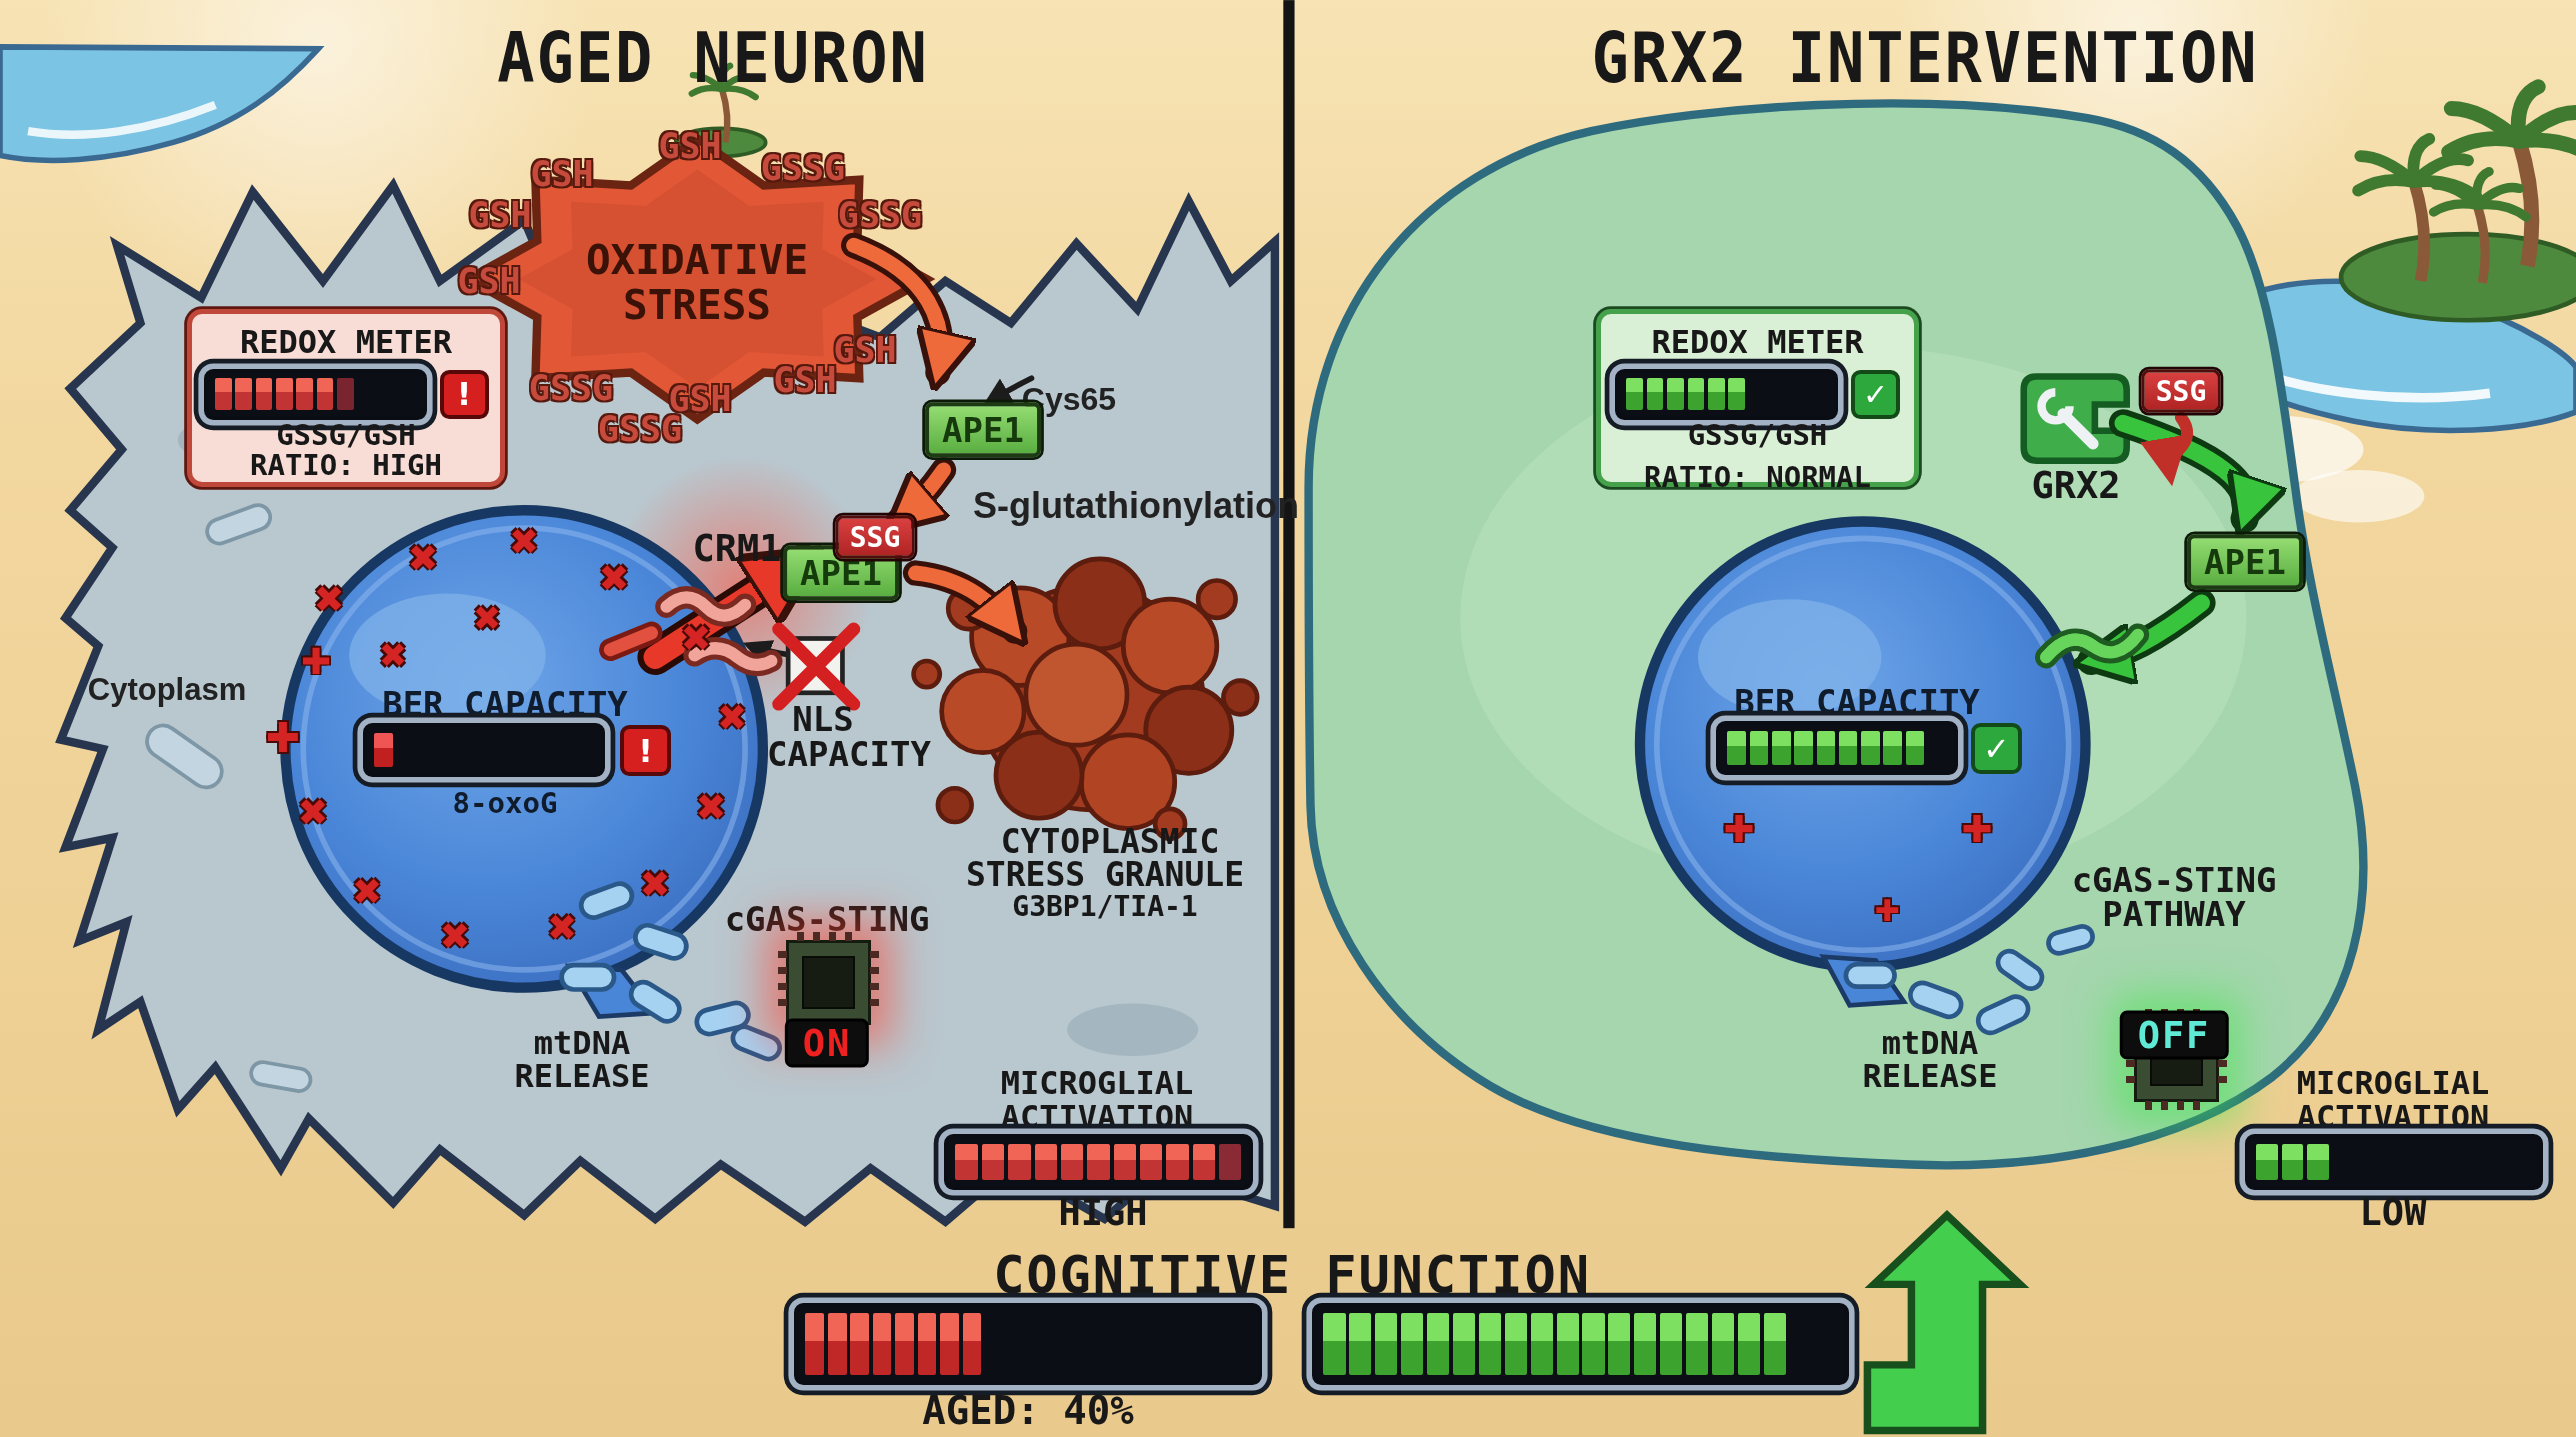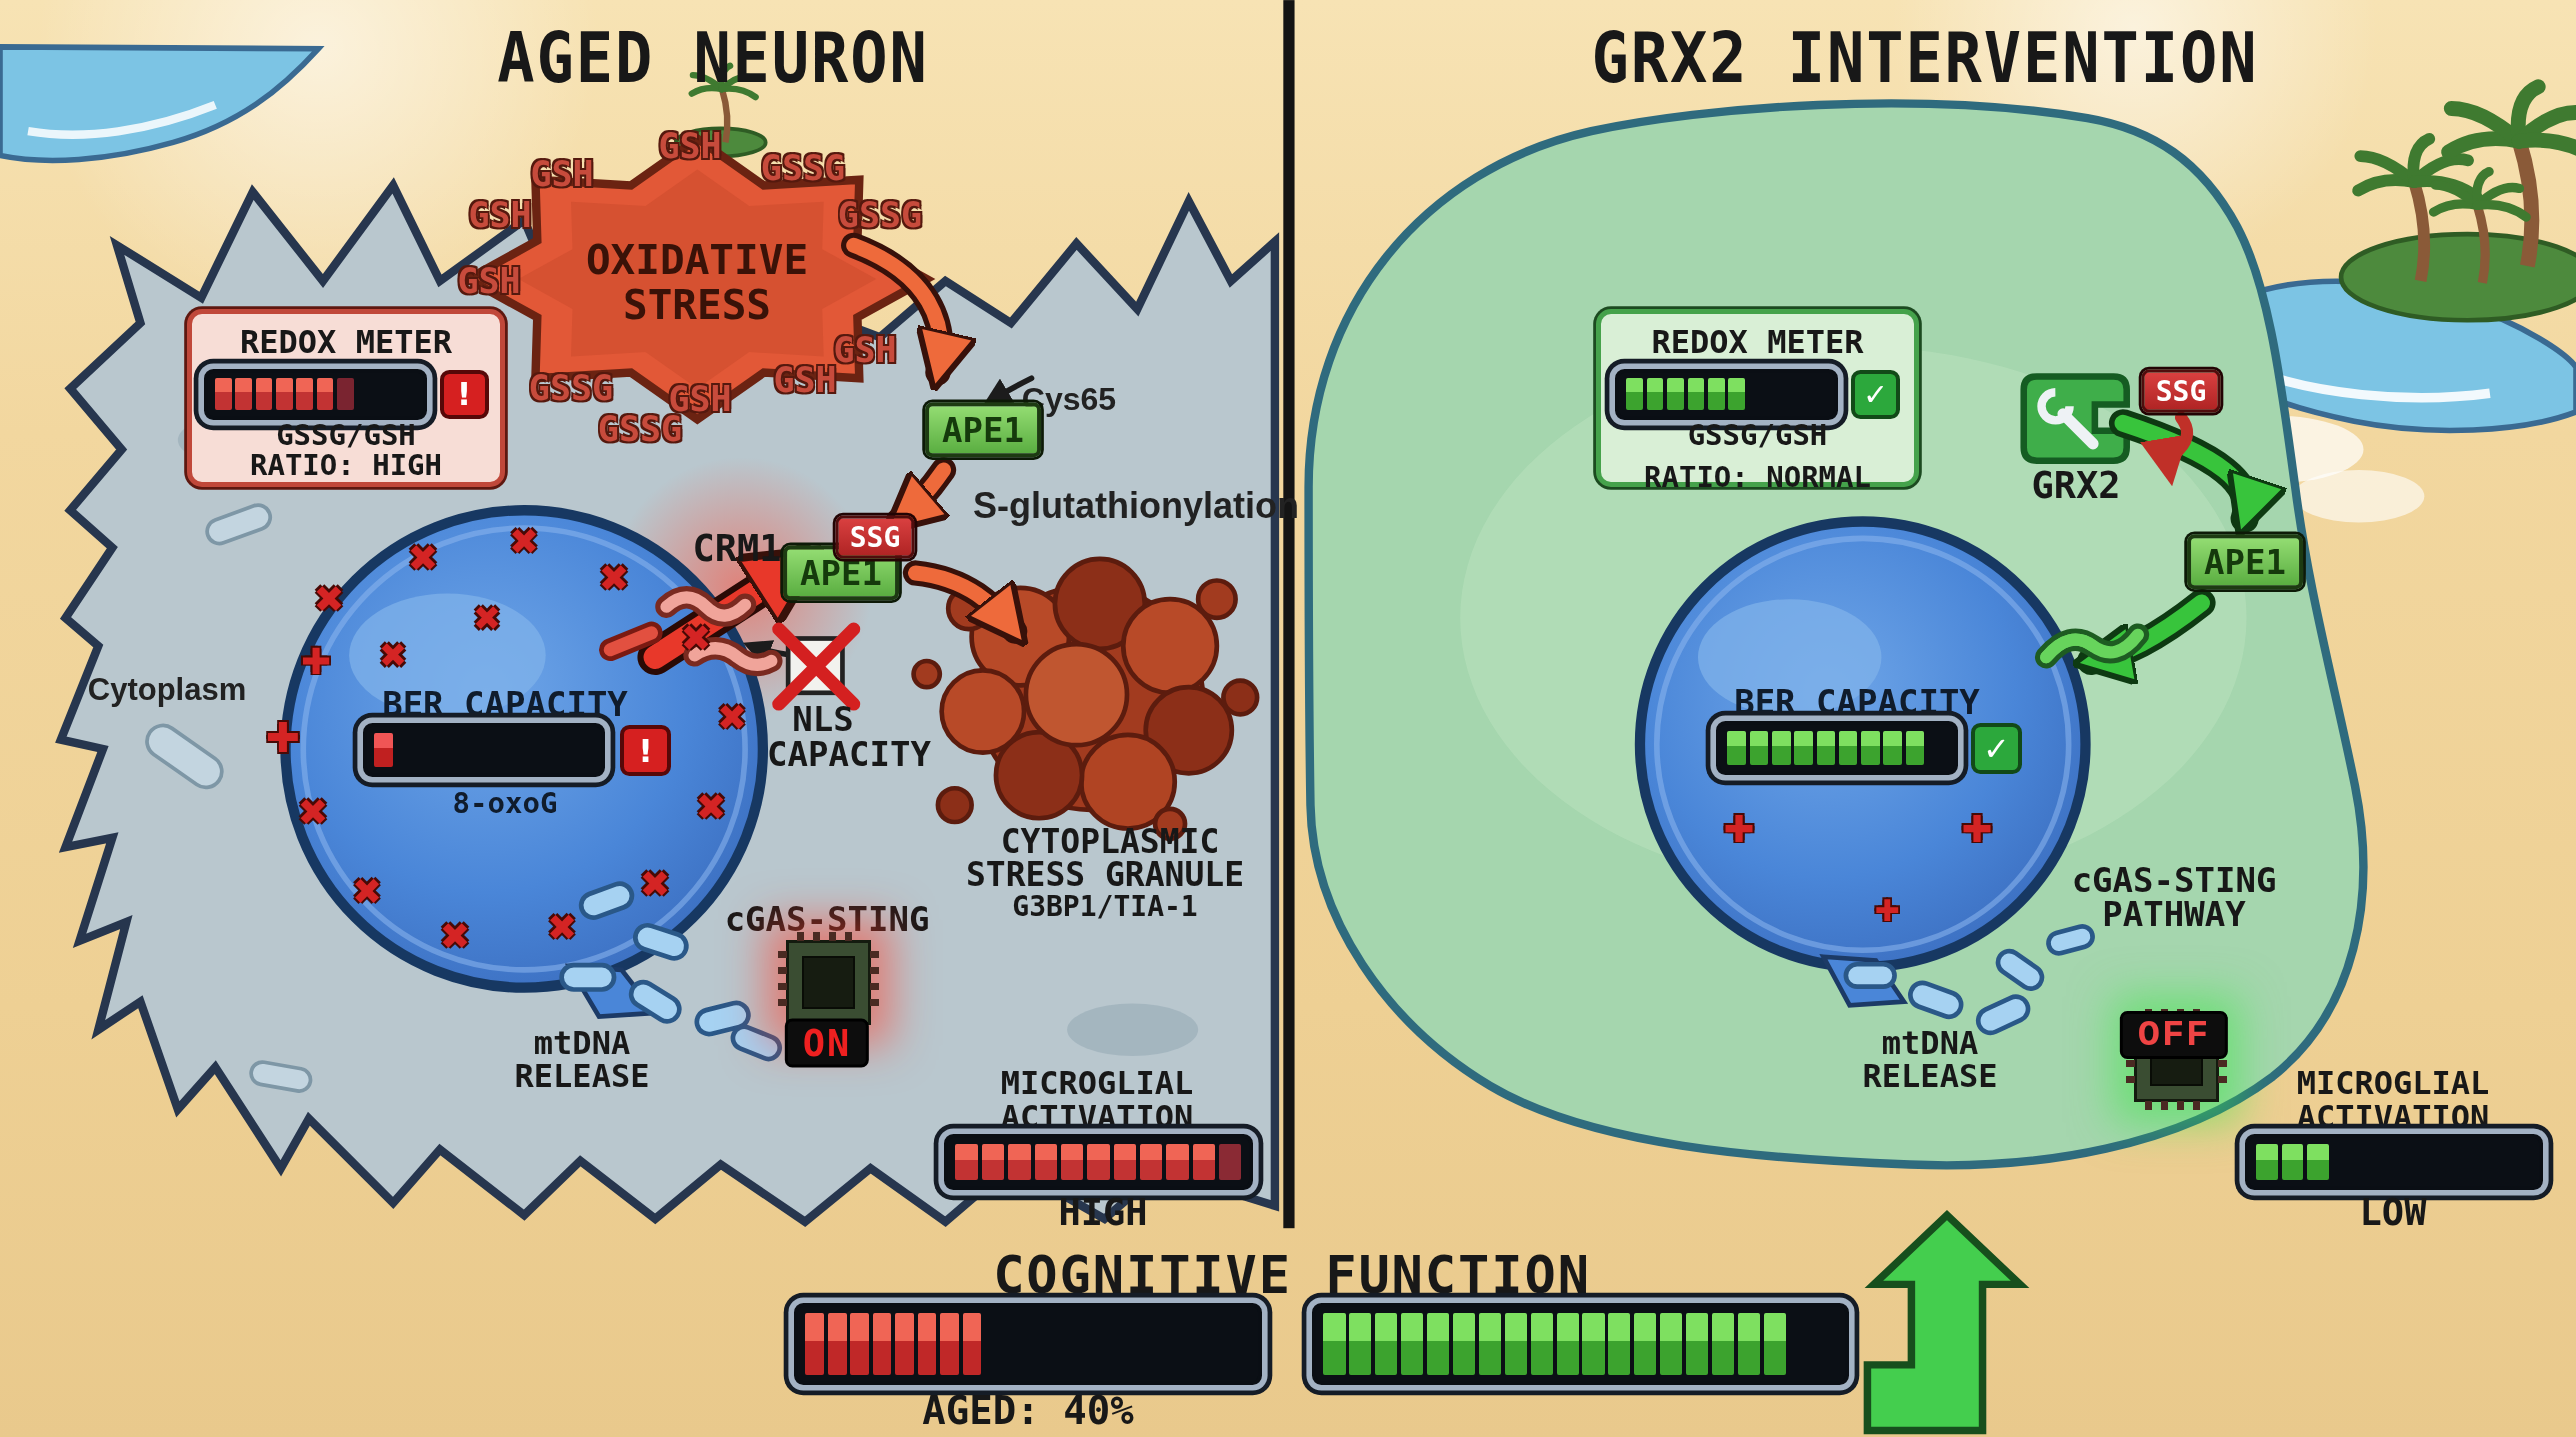--- a/index.html
+++ b/index.html
@@ -404,21 +404,21 @@
 
   <div class="abs px ctr lbl" style="left:2174px;top:880px;font-size:34px;">cGAS-STING</div>
   <div class="abs px ctr lbl" style="left:2174px;top:914px;font-size:34px;">PATHWAY</div>
   <div class="abs chip" style="left:2134px;top:932px;width:79px;height:79px;box-shadow:0 0 43px 20.6px rgba(60,230,70,0.55);">
     <div class="screen"></div>
     <div class="pins" style="left:7.5px;right:7.5px;top:-11.2px;height:9.4px;"></div>
     <div class="pins" style="left:7.5px;right:7.5px;bottom:-11.2px;height:9.4px;"></div>
     <div class="pinsv" style="top:7.5px;bottom:7.5px;left:-11.2px;width:9.4px;"></div>
     <div class="pinsv" style="top:7.5px;bottom:7.5px;right:-11.2px;width:9.4px;"></div>
   </div>
-  <div class="abs ctr state-badge" style="left:2174px;top:1035px;color:#ef4444;font-family:Liberation Mono, monospace;">OFF</div>
+  <div class="abs ctr state-badge" style="left:2174px;top:1035px;color:#5eead4;">OFF</div>
 
   <div class="abs px ctr lbl" style="left:1930px;top:1043px;font-size:32px;">mtDNA</div>
   <div class="abs px ctr lbl" style="left:1930px;top:1076px;font-size:32px;">RELEASE</div>
 
   <div class="abs px ctr lbl" style="left:2393px;top:1083px;font-size:32px;">MICROGLIAL</div>
   <div class="abs px ctr lbl" style="left:2393px;top:1117px;font-size:32px;">ACTIVATION</div>
   <div class="abs meter" style="left:2245px;top:1134px;width:298px;height:56px;">
       <div class="seg" style="background: linear-gradient(rgb(126, 224, 96) 0%, rgb(126, 224, 96) 45%, rgb(60, 163, 46) 45%, rgb(60, 163, 46) 100%);"></div>
       <div class="seg" style="background: linear-gradient(rgb(126, 224, 96) 0%, rgb(126, 224, 96) 45%, rgb(60, 163, 46) 45%, rgb(60, 163, 46) 100%);"></div>
       <div class="seg" style="background: linear-gradient(rgb(126, 224, 96) 0%, rgb(126, 224, 96) 45%, rgb(60, 163, 46) 45%, rgb(60, 163, 46) 100%);"></div>

